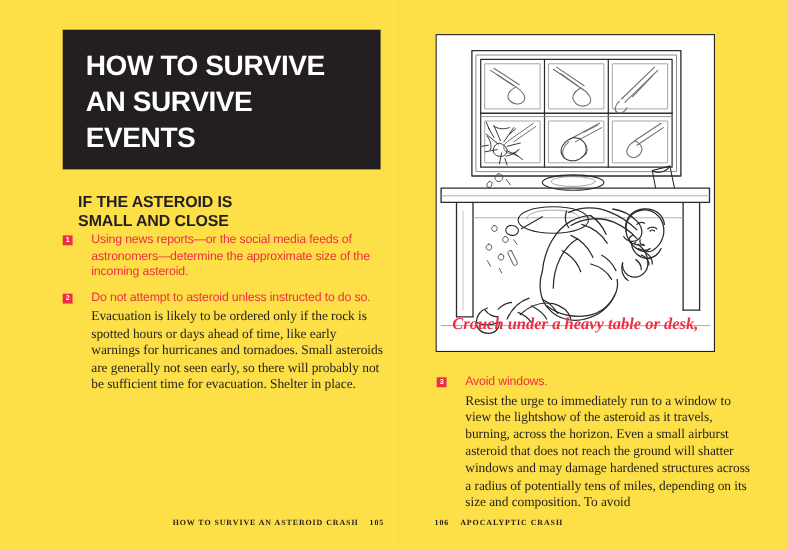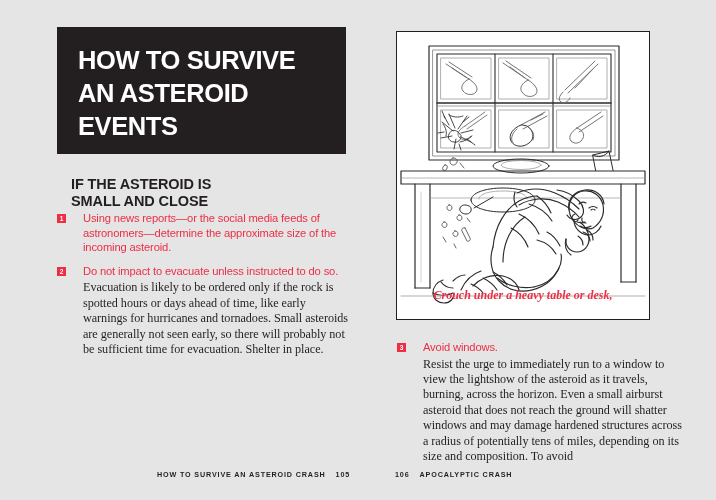--- a/index.html
+++ b/index.html
@@ -19,21 +19,21 @@
     position: absolute;
     inset: 0;
     background: #ffffff;
     display: flex;
   }
 
   .page {
     position: relative;
     width: 358px;
     height: 500px;
-    background: #e5e5e5;
+    background: #fde047;
     box-sizing: border-box;
   }
 
   
   .title-block {
     position: absolute;
     left: 57px;
     top: 27px;
     width: 289px;
     height: 127px;
@@ -109,21 +109,21 @@
     font-family: "Liberation Serif", serif;
     font-size: 12.2px;
     line-height: 15.4px;
     color: #231f20;
     letter-spacing: -0.05px;
   }
 
   .folio {
     position: absolute;
     bottom: 21px;
-    font-family: Liberation Sans, sans-serif;
+    font-family: Liberation Serif, serif;
     font-weight: bold;
     font-size: 7.2px;
     letter-spacing: 0.85px;
     color: #231f20;
     white-space: nowrap;
   }
   .folio-left { left: 157px; }
   .folio-right { left: 37px; }
   .folio .num { margin-left: 10px; }
   .folio .num-first { margin-right: 10px; }
@@ -144,53 +144,53 @@
 
   .caption {
     position: absolute;
     left: 48px;
     top: 290px;
     width: 234px;
     text-align: center;
     font-family: "Liberation Serif", serif;
     font-style: italic;
     font-weight: bold;
-    font-size: 12px;
+    font-size: 15px;
     line-height: 11px;
     color: #ed2e45;
   }
 </style>
 </head>
 <body>
 
 <div class="spread">
 
   <div class="page">
 
     <div class="title-block">
       <div class="title-line">HOW TO SURVIVE</div>
-      <div class="title-line">AN ASTEROID</div>
+      <div class="title-line">AN SURVIVE</div>
       <div class="title-line">EVENTS</div>
     </div>
 
     <div class="subhead">
       <div>IF THE ASTEROID IS</div>
       <div>SMALL AND CLOSE</div>
     </div>
 
     <div class="steps">
 
       <div class="step">
         <div class="badge">1</div>
         <div class="step-head">Using news reports—or the social media feeds of astronomers—determine the approximate size of the incoming asteroid.</div>
       </div>
 
       <div class="step">
         <div class="badge">2</div>
-        <div class="step-head">Do not impact to evacuate unless instructed to do so.</div>
+        <div class="step-head">Do not attempt to asteroid unless instructed to do so.</div>
         <div class="step-body">Evacuation is likely to be ordered only if the rock is spotted hours or days ahead of time, like early warnings for hurricanes and tornadoes. Small asteroids are generally not seen early, so there will probably not be sufficient time for evacuation. Shelter in place.</div>
       </div>
 
     </div>
 
     <div class="folio folio-left">
       <span>HOW TO SURVIVE AN ASTEROID CRASH</span><span class="num">105</span>
     </div>
 
   </div>

